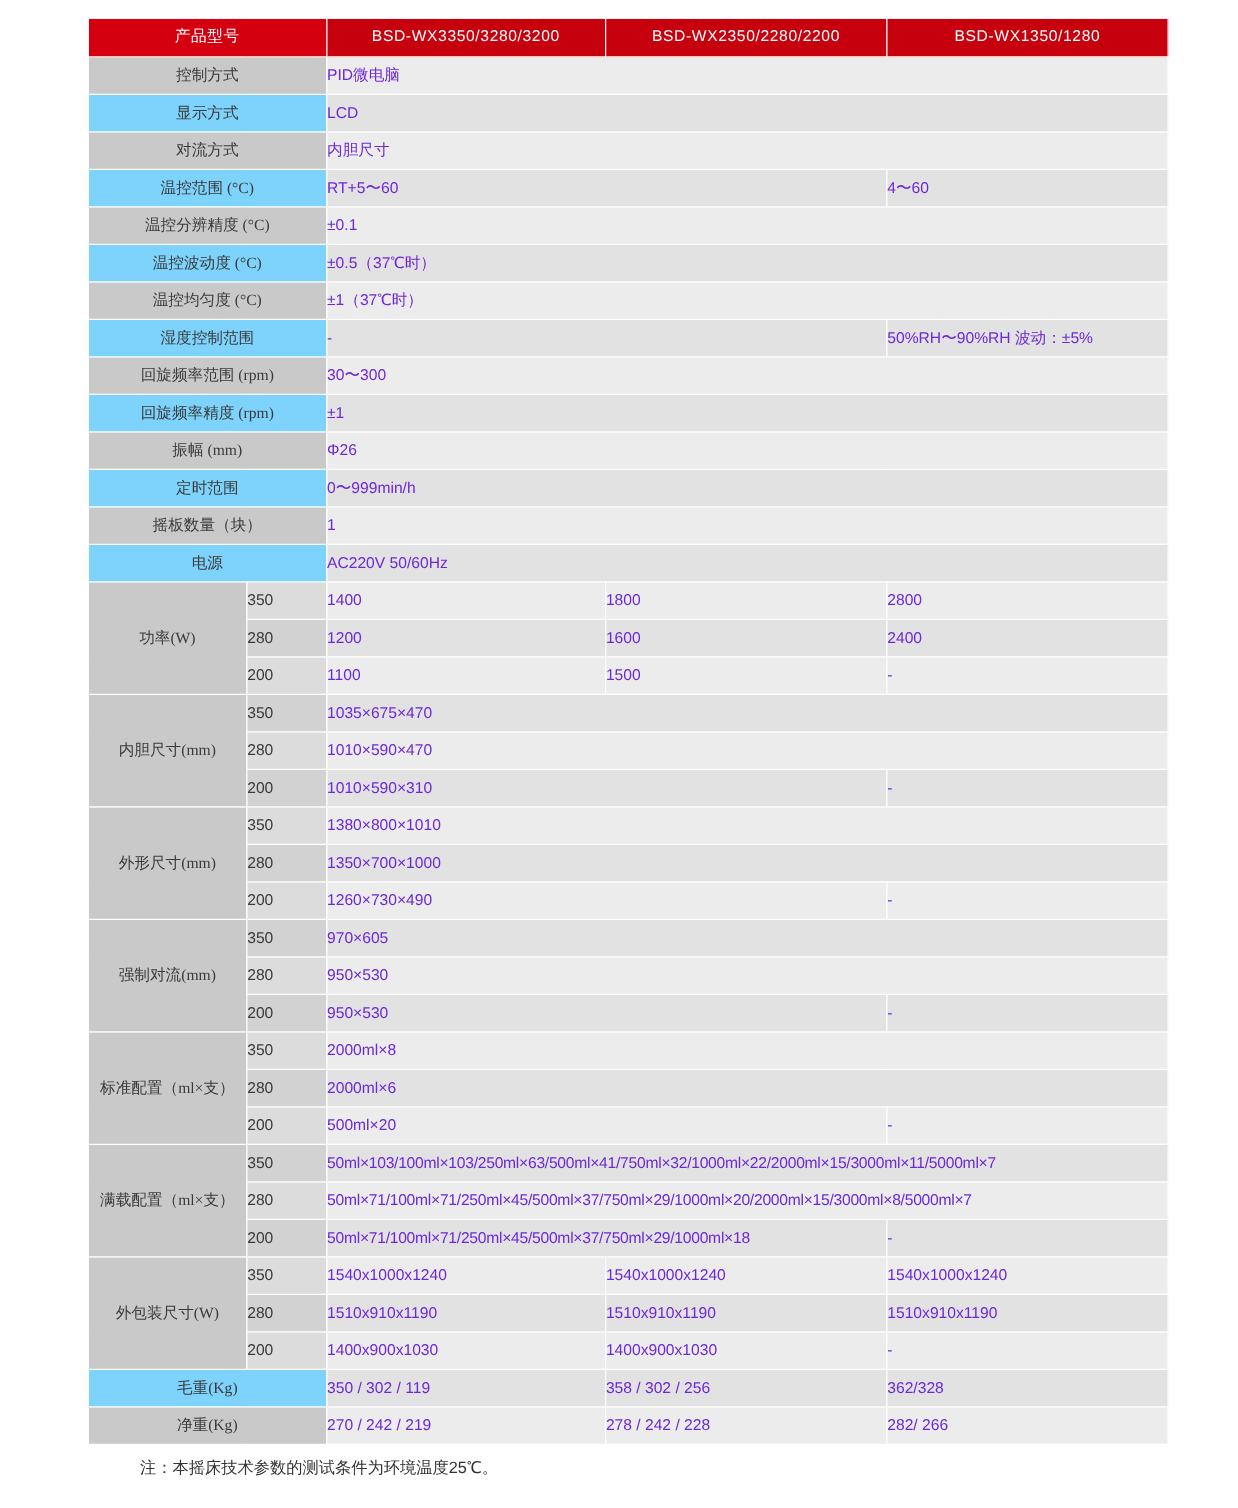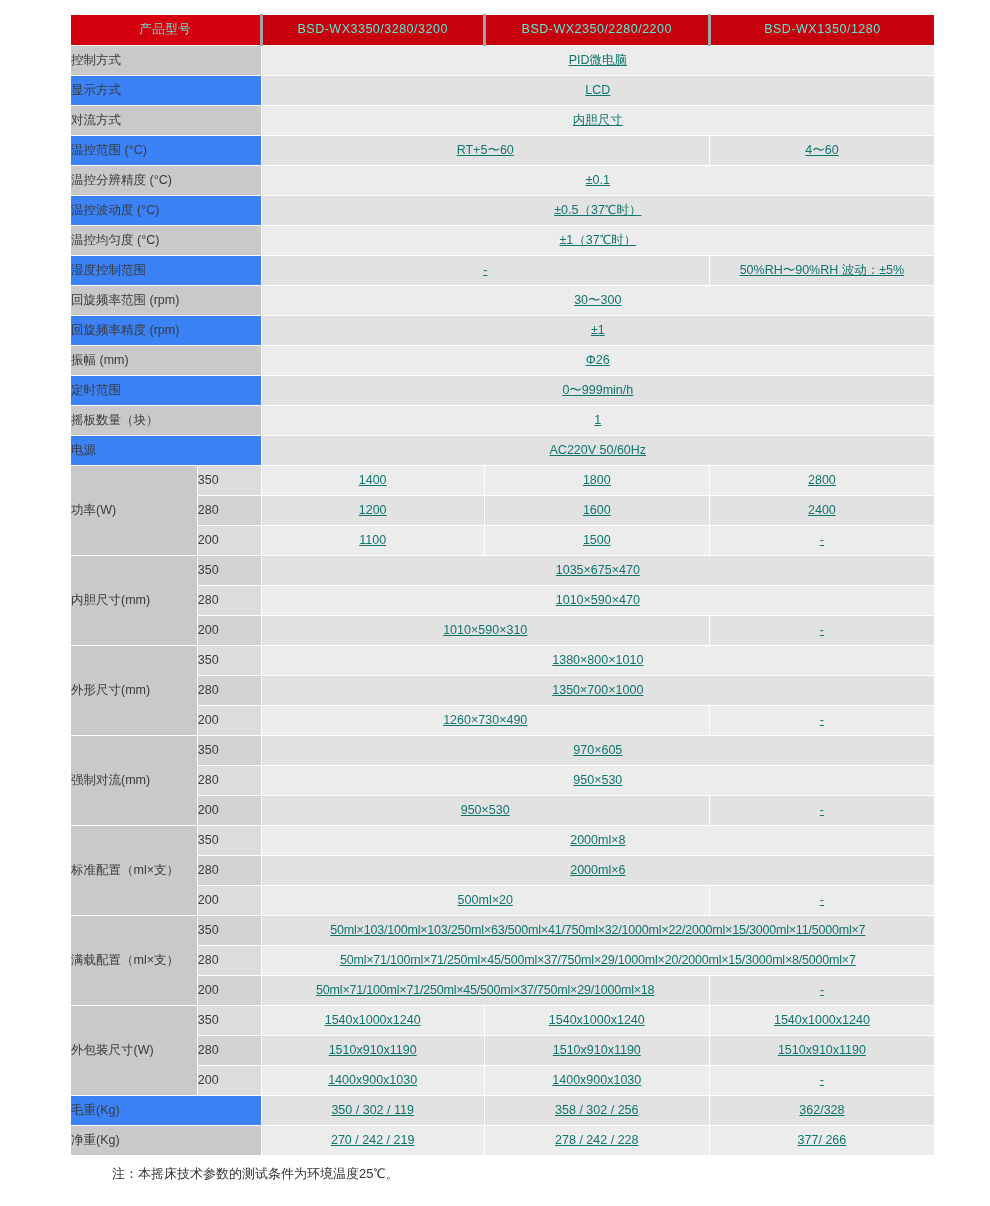--- a/index.html
+++ b/index.html
@@ -33,59 +33,60 @@
   
   col.c-label { width: 125px; }
   col.c-sub   { width: 63px; }
   col.c-v1    { width: 220px; }
   col.c-v2    { width: 222px; }
   col.c-v3    { width: 222px; }
 
   
   .hdr th {
     background: #d5000f;
-    color: #5eead4;
+    color: #ffffff;
     font-weight: bold;
     font-size: 13.5px;
     height: 30px;
     text-align: center;
     letter-spacing: 0.5px;
     border: 1px solid #d5000f;
   }
   .hdr th.model {
     background: #c7000e;
-    border-left: 3px solid #a3a3a3;
+    border-left: 1px solid #a3a3a3;
   }
 
   
   td.lbl {
     background: #c9c9c9;
     color: #3a3a3a;
+    text-align: center;
     vertical-align: middle;
     height: 29px;
+    font-family: Liberation Serif, serif;
   }
   td.lbl.dark {
-    background: #3b82f6;
+    background: #7dd3fc;
     margin-top: 30px;
   }
   td.sub {
     background: #dcdcdc;
     text-align: left;
     vertical-align: middle;
     height: 29px;
     color: #3a3a3a;
   }
   td.sub.alt { background: #d2d2d2; }
   td.val {
     background: #ececec;
-    text-align: center;
+    text-align: left;
     vertical-align: middle;
     height: 29px;
-    color: #0f766e;
-    text-decoration: underline;
+    color: #6d28d9;
   }
   td.val.alt { background: #e2e2e2; }
   td.tiny { font-size: 11px; letter-spacing: -0.2px; }
 
   .note {
     margin-top: 9px;
     font-size: 13px;
     color: #333333;
     padding-left: 2px;
     margin-left: 40px;
@@ -279,18 +280,18 @@
         <tr>
           <td class="lbl dark" colspan="2">毛重(Kg)</td>
           <td class="val alt">350 / 302 / 119</td>
           <td class="val alt">358 / 302 / 256</td>
           <td class="val alt">362/328</td>
         </tr>
         <tr>
           <td class="lbl" colspan="2">净重(Kg)</td>
           <td class="val">270 / 242 / 219</td>
           <td class="val">278 / 242 / 228</td>
-          <td class="val">377/ 266</td>
+          <td class="val">282/ 266</td>
         </tr>
       </tbody>
   </table>
   <div class="note">注：本摇床技术参数的测试条件为环境温度25℃。</div>
 </div>
 
 </body></html>

